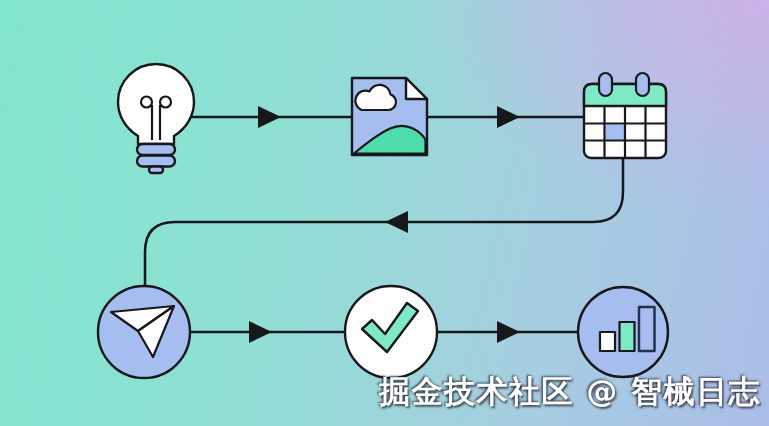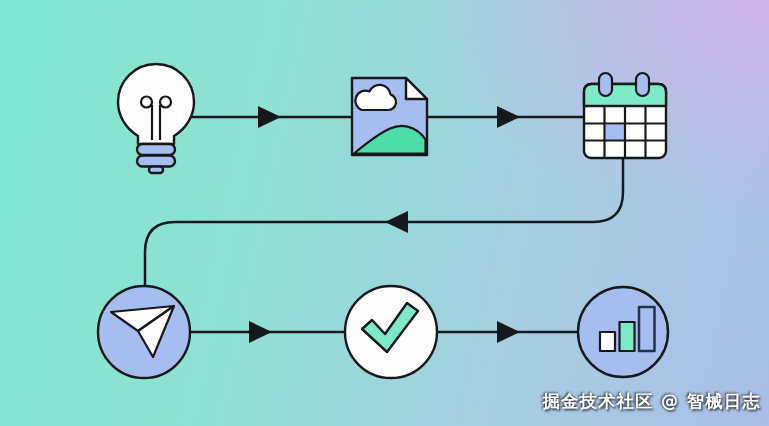--- a/index.html
+++ b/index.html
@@ -19,21 +19,21 @@
   .fill-white{fill:var(--white,#fdfdfd);}
   .fill-peri{fill:var(--periwinkle,#a6bdf0);}
   .fill-mint{fill:var(--mint,#7ee9c7);}
   .fill-mint-strong{fill:var(--mint-strong,#4edcab);}
   .fill-none{fill:none;}
   .thin{stroke-width:2.2;}
   .navy-stroke{stroke:var(--navy,#23304f);stroke-width:2.5;stroke-linejoin:round;}
   .watermark{
     position:absolute;
     right:8px;bottom:13px;
-    font-size:17px;font-weight:700;letter-spacing:1.5px;
+    font-size:31px;font-weight:700;letter-spacing:1.5px;
     color:#ffffff;
     text-shadow:-1.5px -1.5px 2px rgba(35,35,45,0.65),
                  1.5px 1.5px 2px rgba(35,35,45,0.65),
                  0 0 3px rgba(35,35,45,0.45);
     white-space:nowrap;
     user-select:none;
   }
 </style>
 </head>
 <body>

